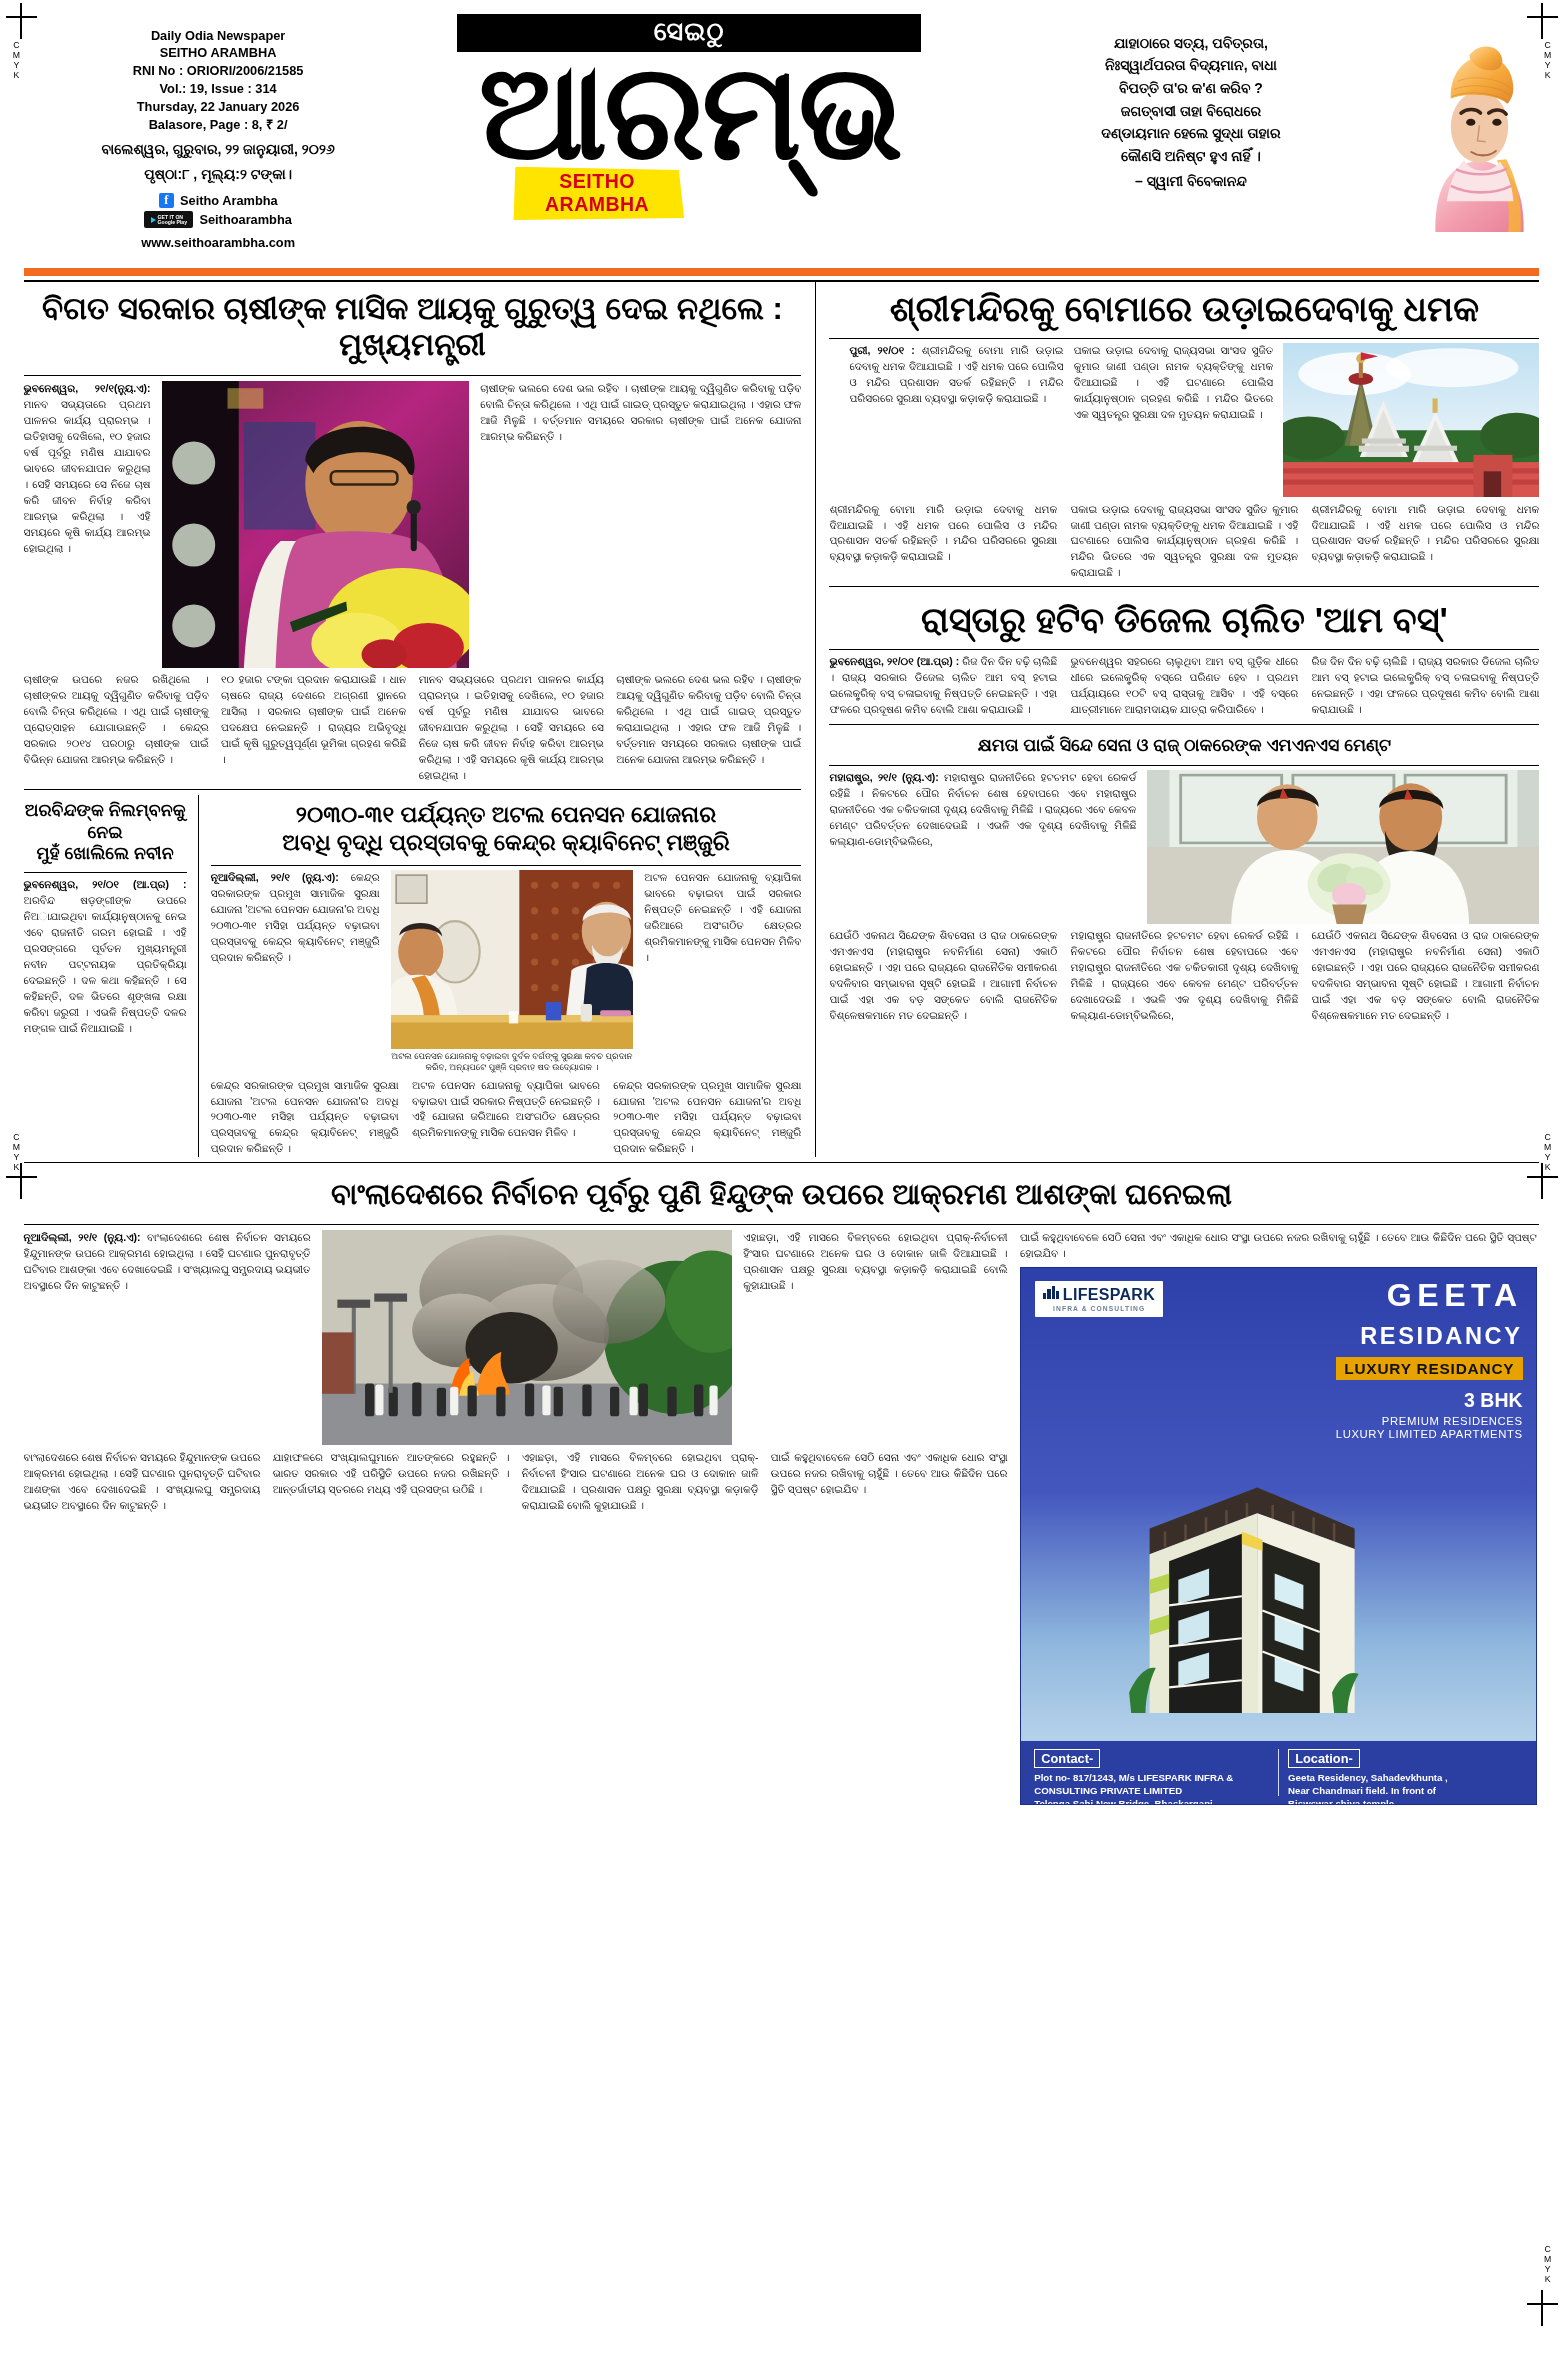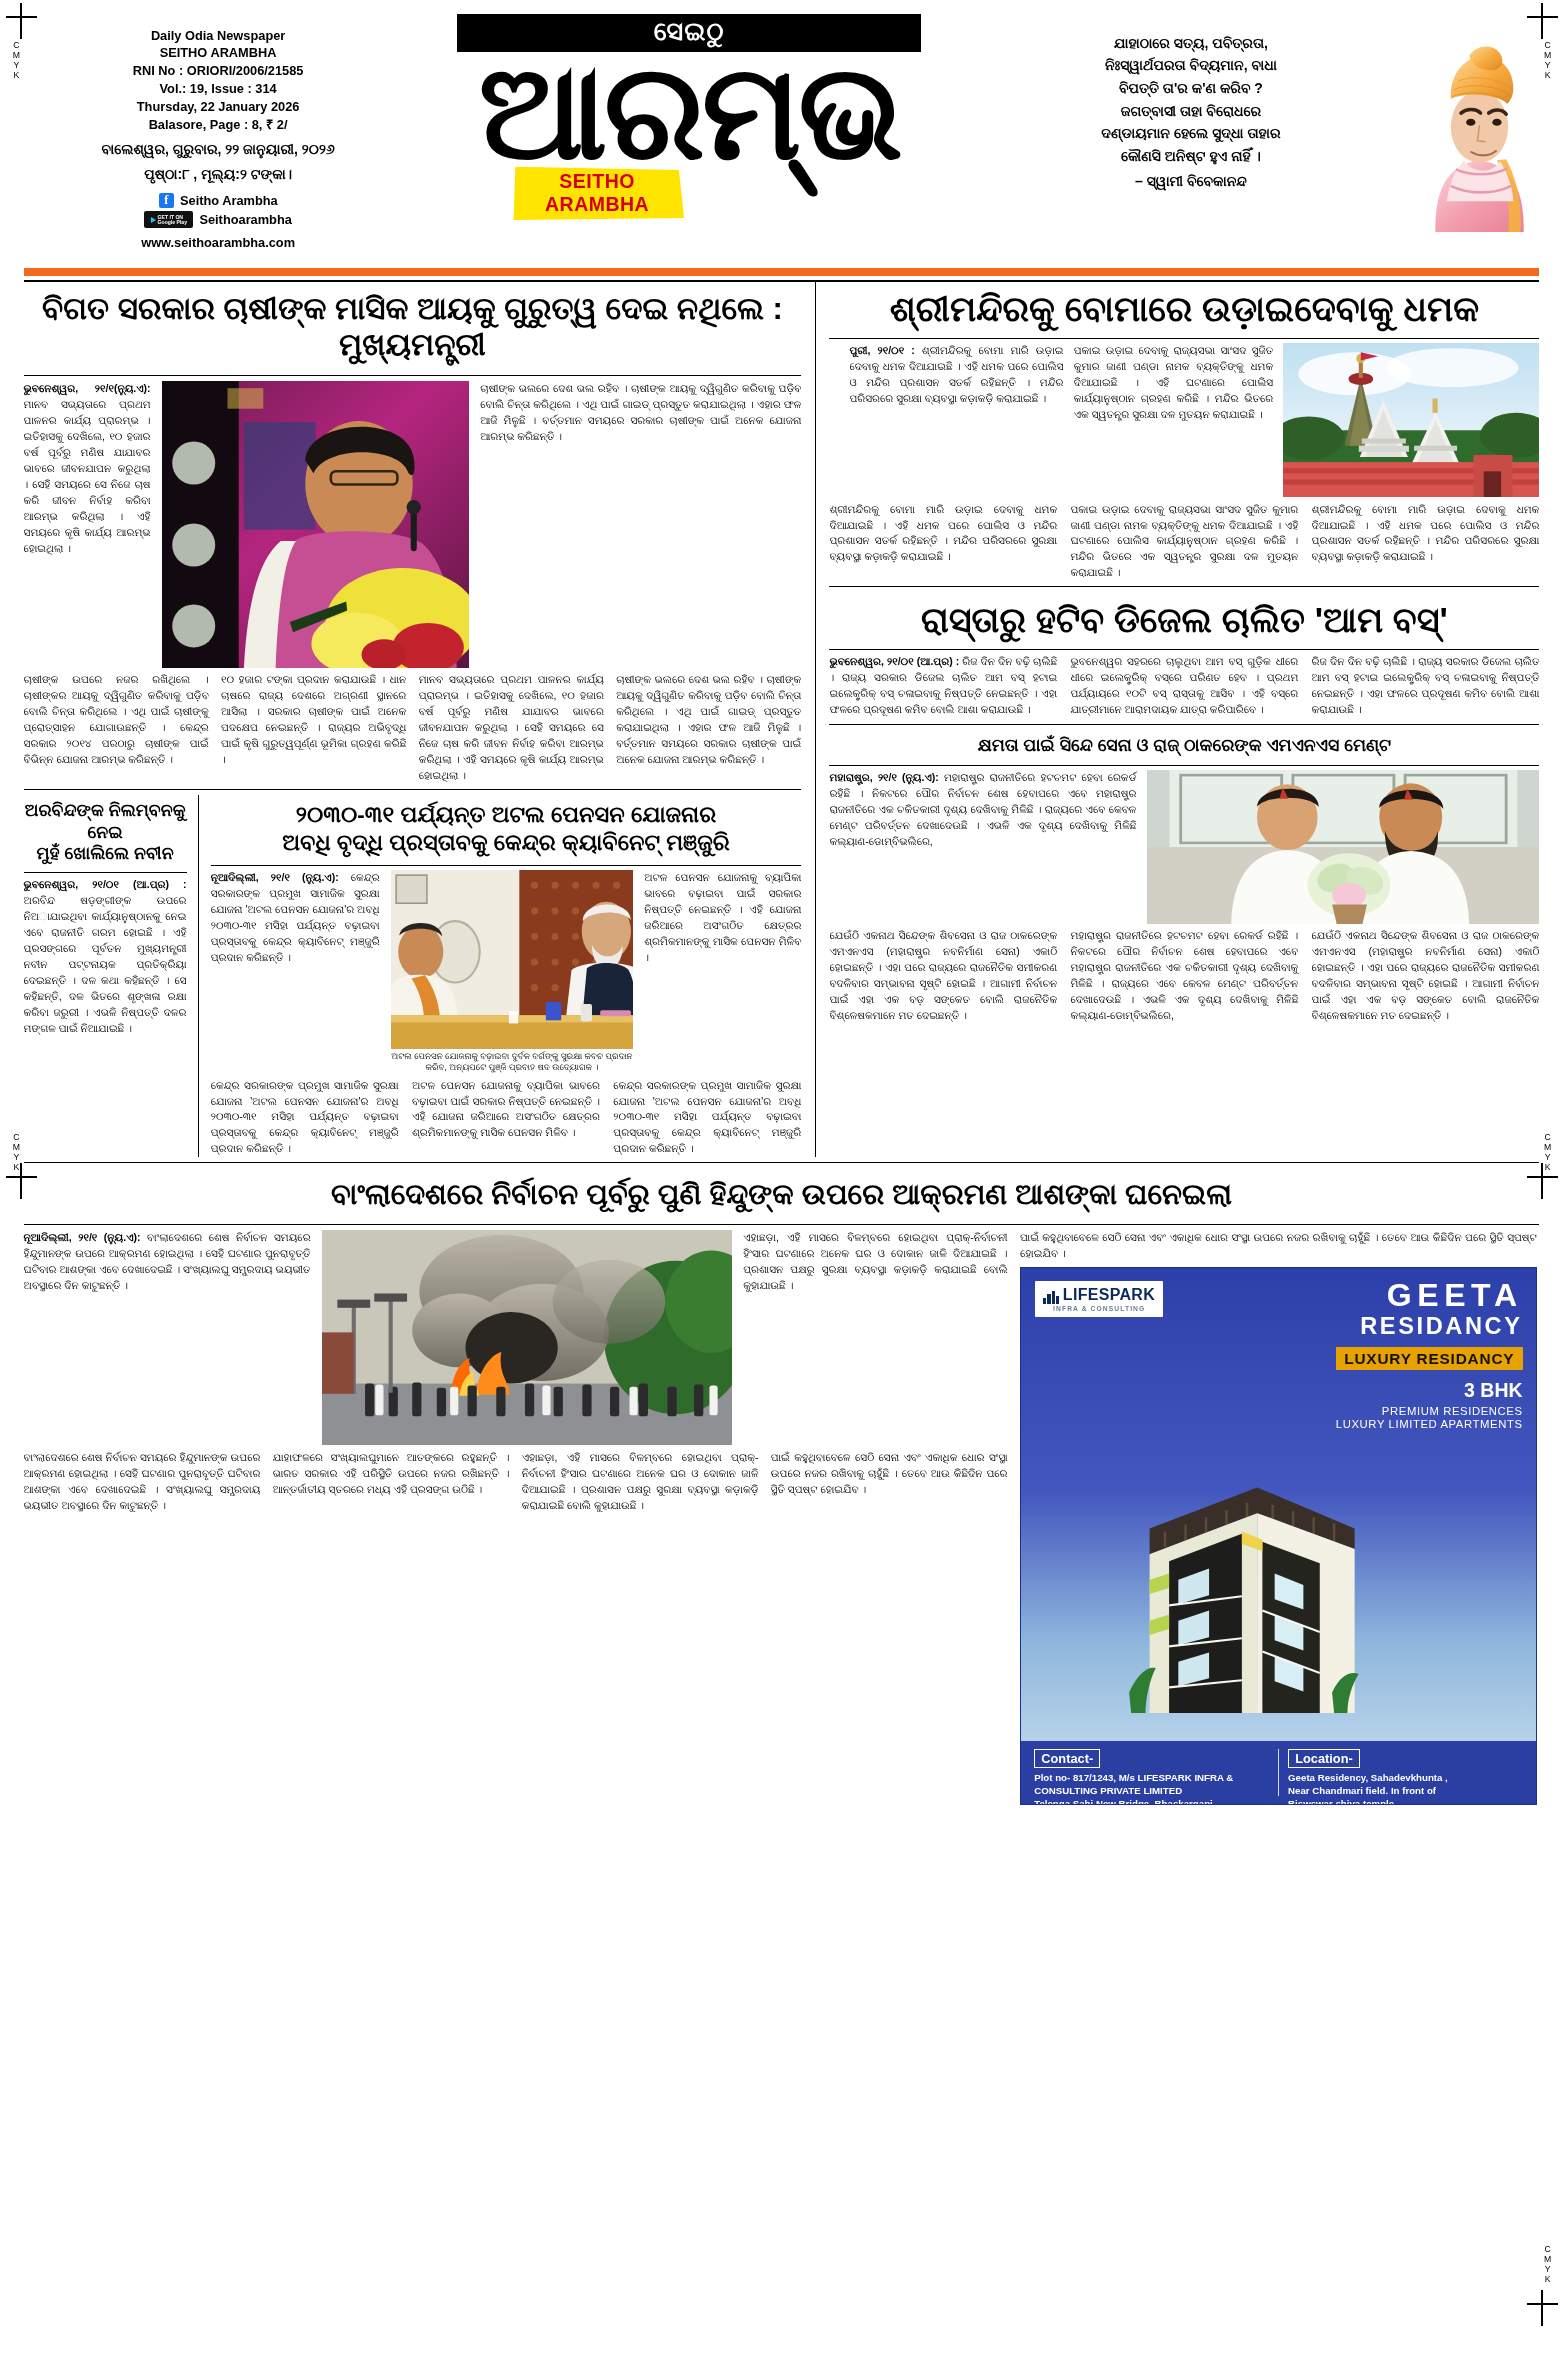--- a/index.html
+++ b/index.html
@@ -81,27 +81,27 @@
   
   .story1-wrap { display:flex; gap:11.3px; }
   .s1-c1 { width:127px; }
   .s1-pic { width:307px; }
   .s1-rest { flex:1; }
 
   
   .ad { border:1px solid #1a2e8a; background:linear-gradient(180deg,#2d3fa8 0%,#4457bf 42%,#8fb7dd 70%,#cfe3f2 100%);
         color:#fff; position:relative; height:538px; overflow:hidden; }
   .ad-logo { position:absolute; left:14.3px; top:13.3px; background:#fff; padding:5.1px 8.2px; border-radius:1px; }
-  .ad-logo .ln1 { color:#0b2a5b; font-weight:800; font-size:16px; letter-spacing:0.3px; display:flex; align-items:flex-end; gap:4.1px;}
+  .ad-logo .ln1 { color:#0b2a5b; font-weight:800; font-size:16px; letter-spacing:0.3px; display:flex; align-items:flex-start; gap:4.1px;}
   .ad-logo .ln2 { color:#6b7d96; font-weight:600; font-size:6.7px; letter-spacing:1.1px; margin-top:1px; text-align:center;}
   .bars { display:flex; align-items:flex-end; gap:1px; height:13.3px;}
   .bars i{ display:block; width:3.1px; background:#0b2a5b;}
   .ad-right { position:absolute; right:13.3px; top:11.3px; text-align:right; }
   .ad-geeta { font-size:32px; font-weight:700; letter-spacing:5.6px; line-height:1; }
-  .ad-resid { font-size:23.6px; font-weight:600; letter-spacing:2.6px; margin-top:2px; }
+  .ad-resid { font-size:23.6px; font-weight:600; letter-spacing:2.6px; margin-top:12px; }
   .ad-lux { display:inline-block; background:#E8A200; color:#121212; font-weight:800; font-size:15.4px;
             letter-spacing:0.8px; padding:2.6px 8.2px; margin-top:7.2px; }
   .ad-bhk { font-size:19.5px; font-weight:700; margin-top:8.2px; }
   .ad-pr { font-size:11.3px; letter-spacing:0.6px; margin-top:3.1px;text-align:right; }
   .ad-lla { font-size:11.3px; letter-spacing:0.6px; margin-top:1.5px; }
   .ad-building { position:absolute; left:67px; bottom:91px; width:318px; height:287px; }
   .ad-foot { position:absolute; left:0; right:0; bottom:0; height:63px; background:#2B3FA3;
              display:flex; padding:8.2px 13.3px; gap:9.2px; }
   .ad-foot .lbl { display:inline-block; border:1px solid #fff; padding:1px 6.1px; font-weight:800; font-size:12.8px; }
   .ad-foot .det { font-size:9.7px; line-height:1.32; margin-top:4.1px; font-weight:600; }

